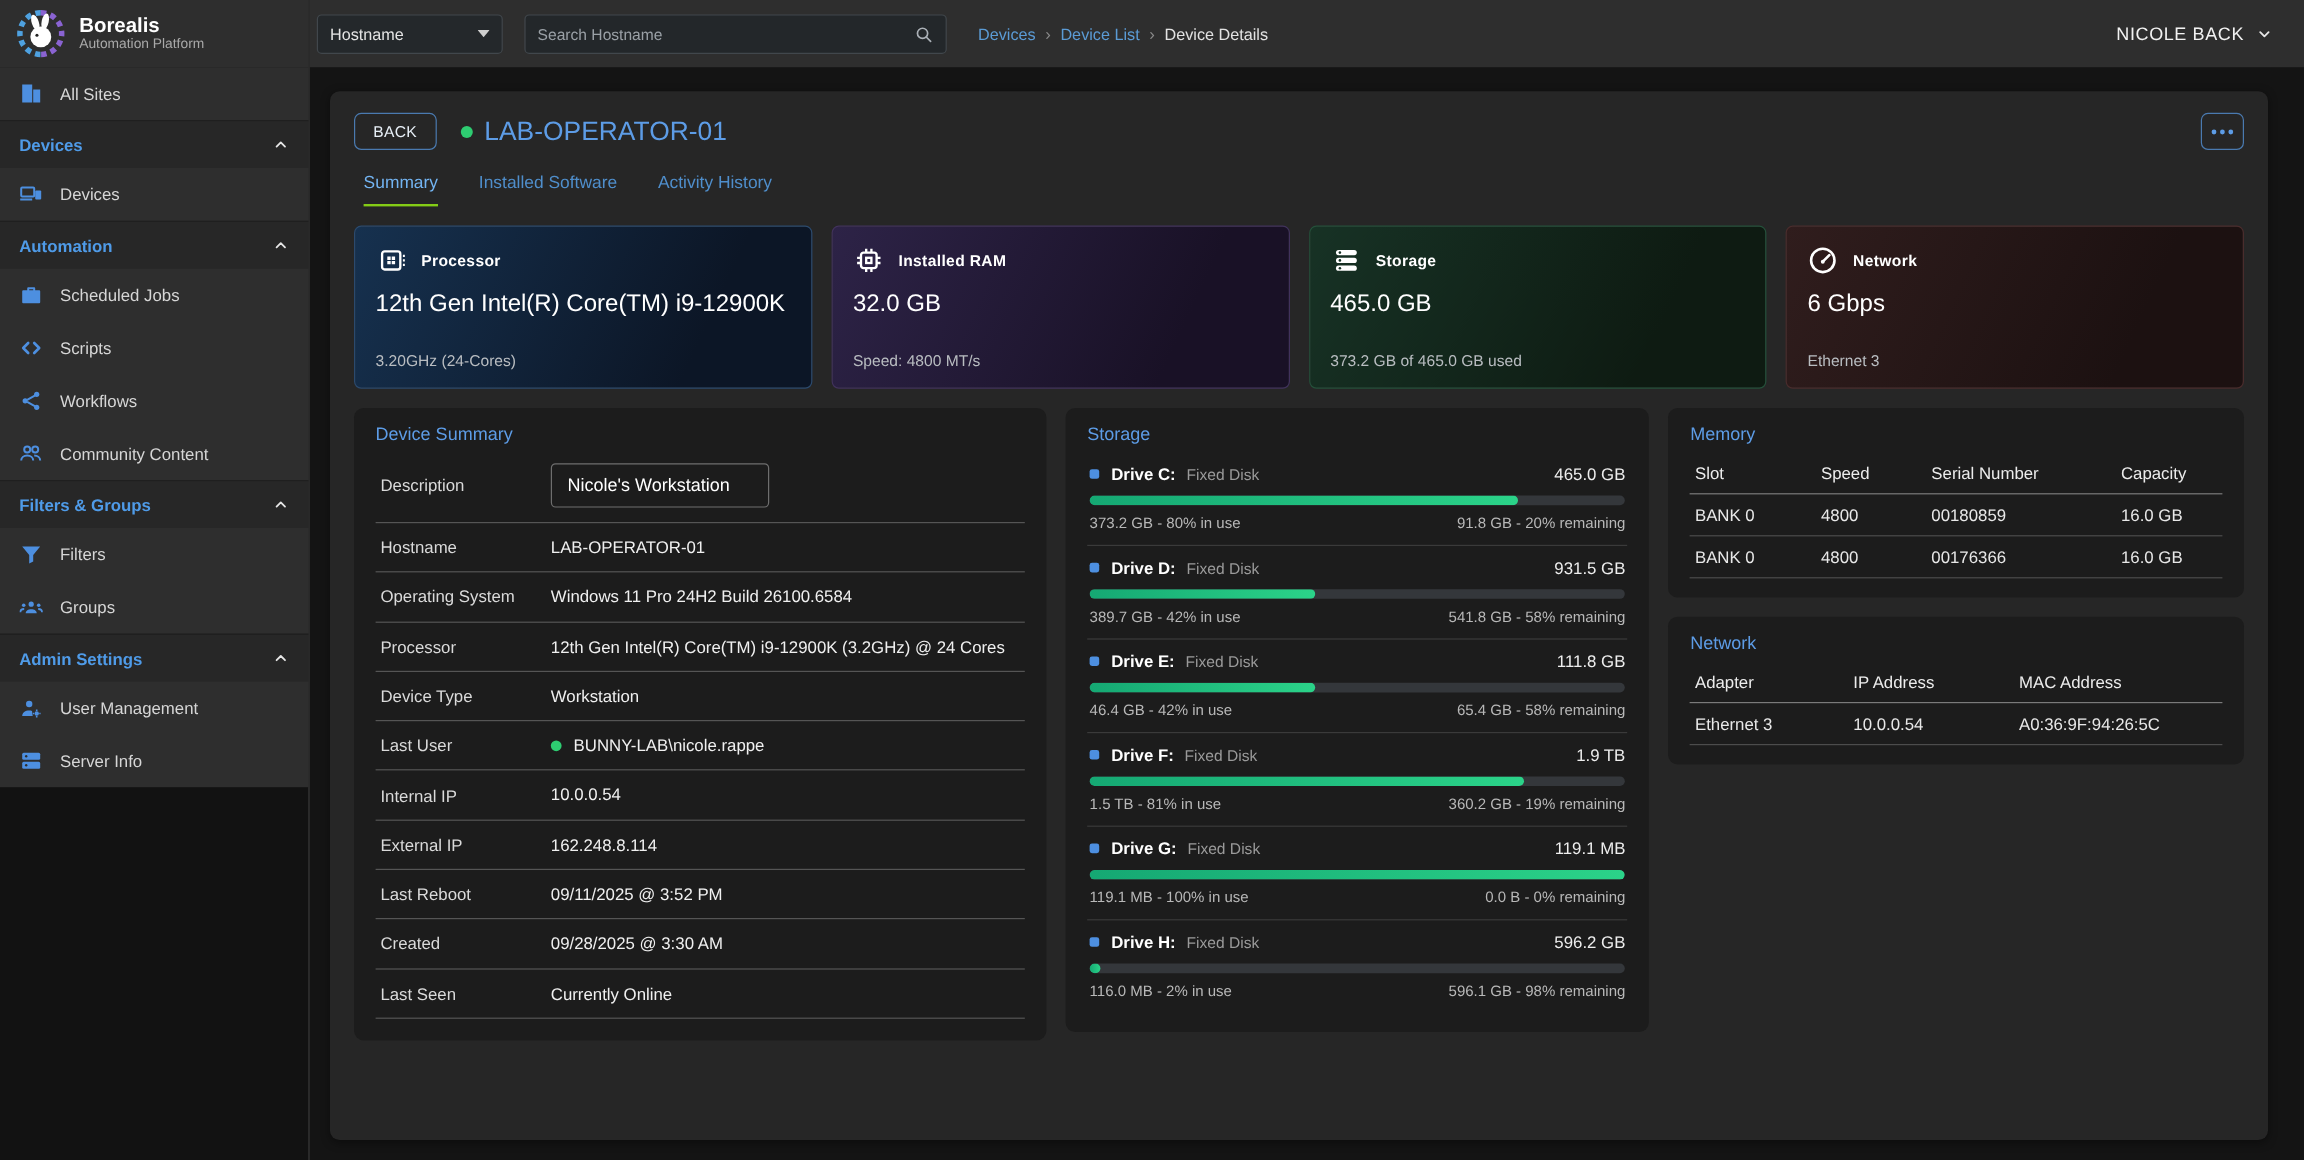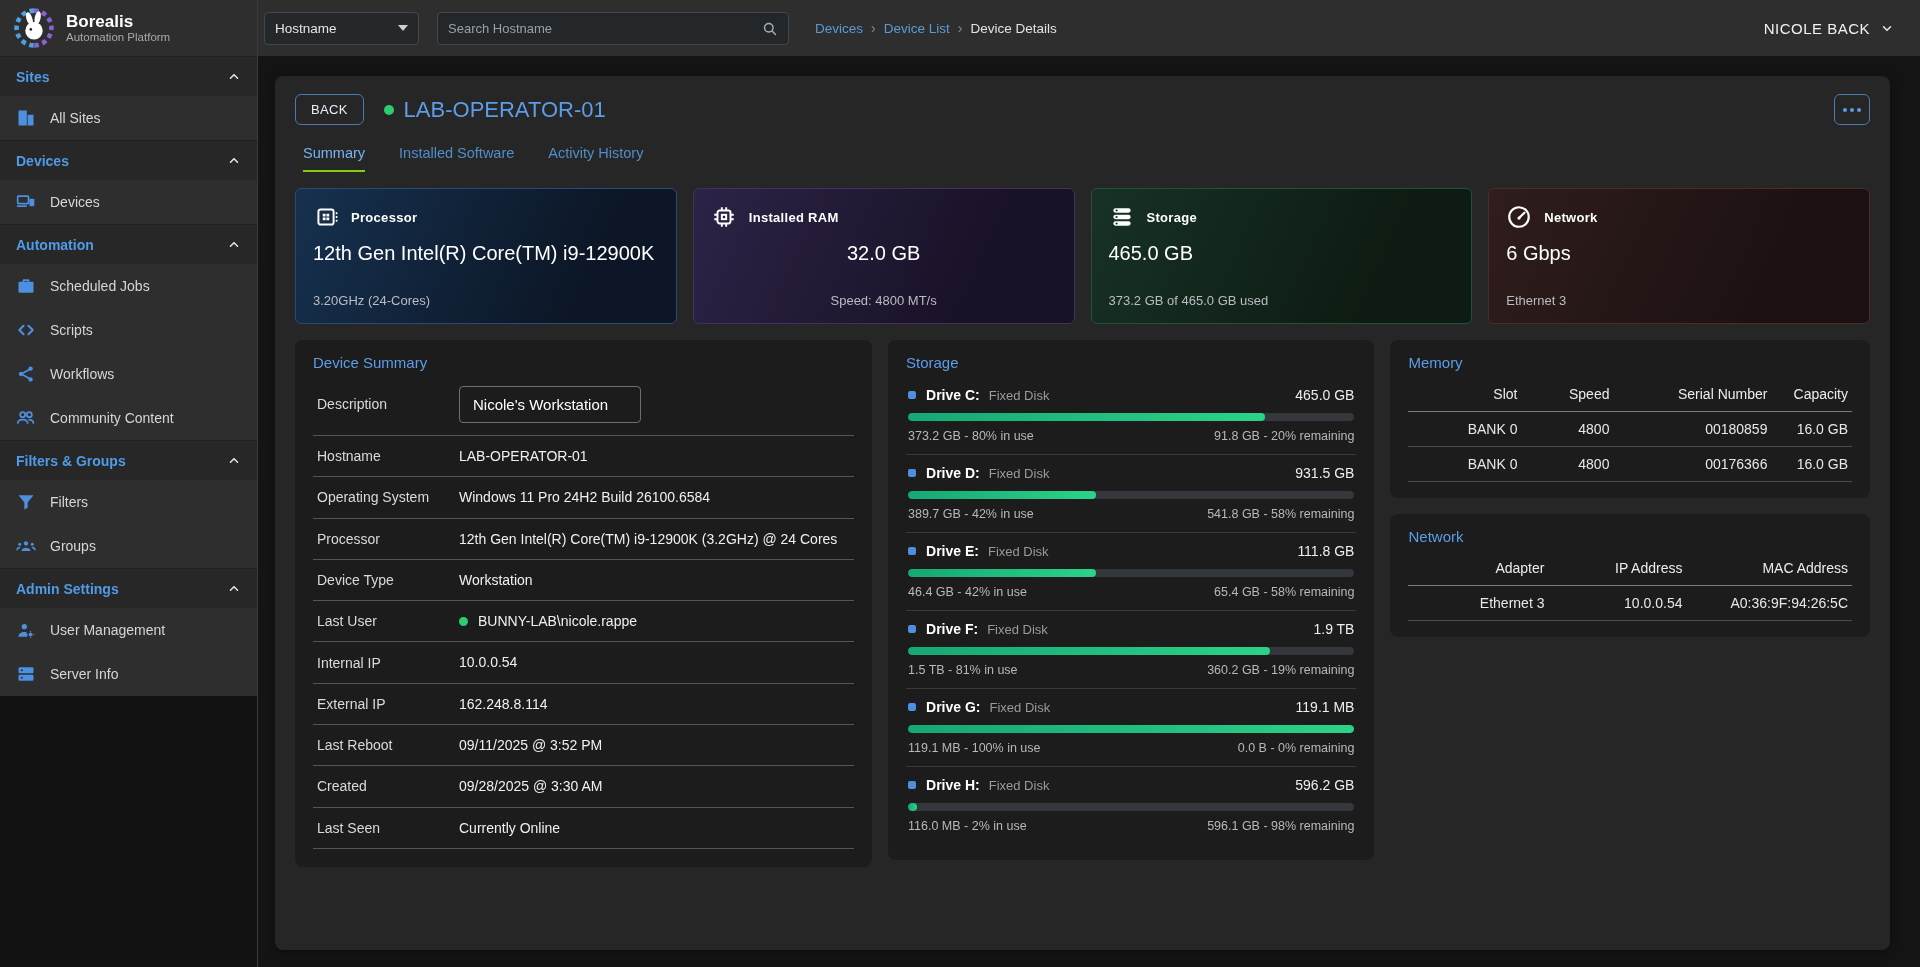--- a/index.html
+++ b/index.html
@@ -93,21 +93,21 @@
   .tab { font-size:14.5px; color:#4f8ecb; padding-bottom:9px; cursor:pointer; }
   .tab.active { color:#73b4f2; border-bottom:2px solid #84cc16; }
 
   
   .stat-cards { display:grid; grid-template-columns:repeat(4,1fr); gap:16px; margin-top:16px; }
   .stat-card {
     height:136px; border-radius:6px; padding:15px 17px;
     display:flex; flex-direction:column; border:1px solid transparent;
   }
   .stat-card.processor { background:linear-gradient(115deg,#16314f 0%,#0c1626 75%); border-color:#2b4a6e; }
-  .stat-card.ram       { background:linear-gradient(115deg,#2d2347 0%,#191126 75%); border-color:#41325c;text-align:center; }
+  .stat-card.ram       { background:linear-gradient(115deg,#2d2347 0%,#191126 75%); border-color:#41325c; }
   .stat-card.storage   { background:linear-gradient(115deg,#173225 0%,#0e1b12 75%); border-color:#24503a; }
   .stat-card.network   { background:linear-gradient(115deg,#301d1d 0%,#1c1111 75%); border-color:#4a2c2c; }
   .stat-card .head { display:flex; align-items:center; gap:12px; }
   .stat-card .head .ic { width:26px; height:26px; color:#ffffff; display:flex; }
   .stat-card .head .t { font-size:13px; font-weight:bold; color:#ffffff; letter-spacing:0.3px; }
   .stat-card .value { font-size:20px; color:#ffffff; margin-top:12px; }
   .stat-card .sub { margin-top:auto; font-size:13px; color:#b9bdc1; }
 
   
   .lower-grid { display:grid; grid-template-columns:586fr 494fr 487fr; gap:16px; margin-top:16px; align-items:start; }
@@ -136,21 +136,21 @@
   .drive-head { display:flex; align-items:center; }
   .drive-bullet { width:8px; height:8px; background:#4d8fe0; border-radius:2px; margin-right:10px; flex:none; }
   .drive-name { font-weight:bold; font-size:14px; color:#ffffff; }
   .drive-type { font-size:13px; color:#9a9a9a; margin-left:9px; }
   .drive-size { margin-left:auto; font-size:14px; color:#eeeeee; }
   .drive-bar { height:8px; background:#34373b; border-radius:4px; margin:10px 0 8px; overflow:hidden; }
   .drive-fill { height:100%; border-radius:4px; background:linear-gradient(90deg,#15a873,#2bd389); }
   .drive-stats { display:flex; justify-content:space-between; font-size:12.5px; color:#b8b8b8; }
 
   
-  .tbl { width:100%;text-align:right; }
+  .tbl { width:100%; }
   .tbl .thead, .tbl .trow { display:grid; align-items:center; padding:9px 4px; }
   .tbl .thead { color:#ececec; font-size:14px; border-bottom:1px solid #7a7a7a; }
   .tbl .trow { color:#e8e8e8; font-size:14px; border-bottom:1px solid #4c4c4c; }
   .mem-grid { grid-template-columns:105px 92px 158px 1fr; }
   .net-grid { grid-template-columns:132px 138px 1fr; }
   .right-col { display:flex; flex-direction:column; gap:16px; }
 </style>
 </head>
 <body>
 
@@ -167,28 +167,20 @@
         <circle cx="20.5" cy="25.5" r="1.4" fill="#222222"></circle>
       </svg>
       <div>
         <div class="brand-name">Borealis</div>
         <div class="brand-tagline">Automation Platform</div>
       </div>
     </div>
 
     <nav class="nav">
 
-      <div class="nav-section-header">
-        <span>Sites</span>
-        <span class="chev">
-            <svg viewBox="0 0 24 24" fill="none" stroke="currentColor" stroke-width="2.6" stroke-linecap="round" stroke-linejoin="round">
-              <polyline points="6 14 12 8 18 14"></polyline>
-            </svg>
-          </span>
-      </div>
       <div class="nav-item">
         <span class="ic">
             <svg viewBox="0 0 24 24" fill="currentColor">
               <path d="M3 21V3h10v18H3zm2-14h2v2H5V7zm4 0h2v2H9V7zM5 11h2v2H5v-2zm4 0h2v2H9v-2zm-4 4h2v2H5v-2zm4 0h2v2H9v-2zM14 21V8h7v13h-7zm2-9h3v2h-3v-2zm0 4h3v2h-3v-2z"></path>
             </svg>
           </span>
         <span>All Sites</span>
       </div>
 
       <div class="nav-section-header">

